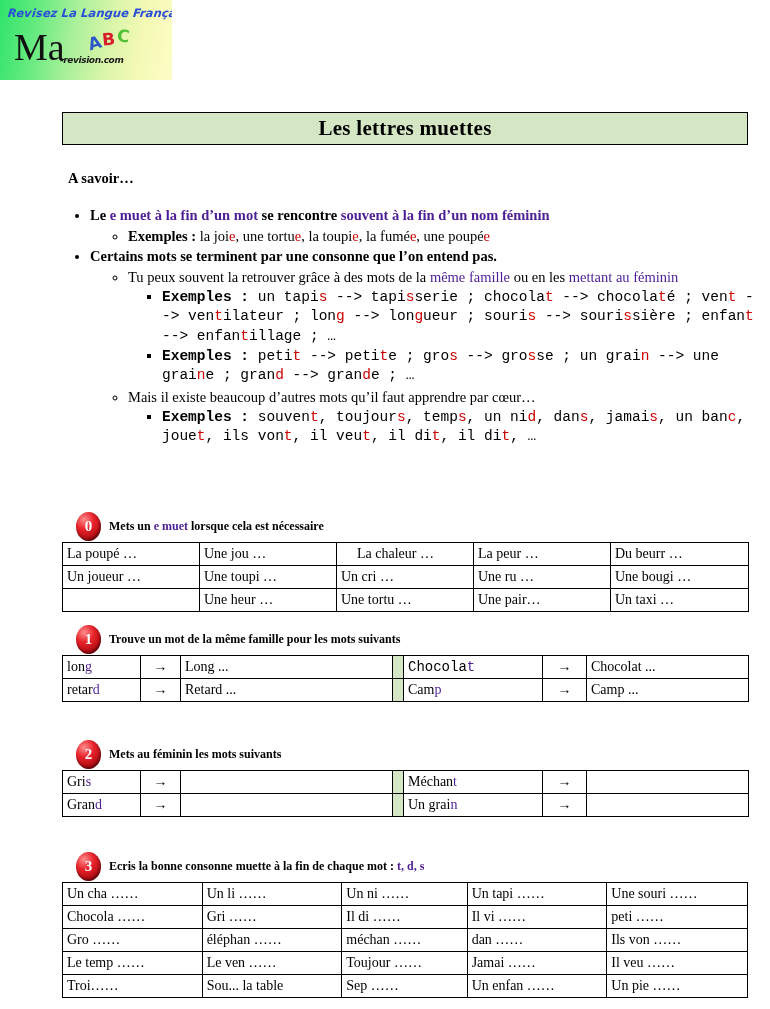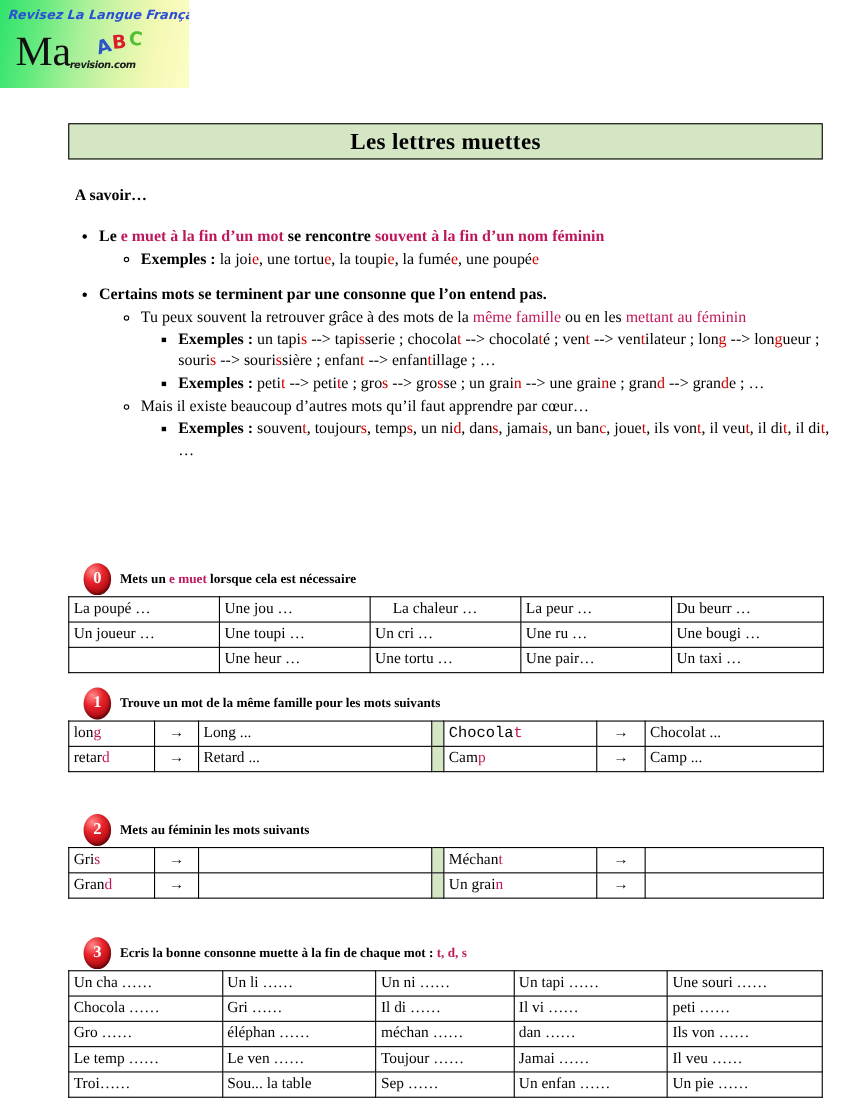--- a/index.html
+++ b/index.html
@@ -58,29 +58,29 @@
     display:flex; align-items:center; justify-content:center;
   }
   .title-box .t {
     font-size:21px; font-weight:bold;
     font-family:"Liberation Serif", serif;
     letter-spacing:0.3px;
   }
 
   
   .content { position:absolute; left:68px; top:170px; width:690px; }
-  .red { color:#be185d; }
+  .red { color:#4c1d95; }
   .b { font-weight:bold; }
   .savoir { font-weight:bold; font-size:14.5px; margin-bottom:19px; }
 
   ul.lv1 { list-style:disc; margin:0; padding-left:22px; }
   ul.lv1 > li { font-weight:bold; font-size:14.5px; margin-top:5px; line-height:1.33; }
   ul.lv2 { list-style:circle; margin:0 0 0 0; padding-left:38px; font-weight:normal; }
   ul.lv2 > li { font-size:14.5px; margin-top:2px; line-height:1.33; }
-  ul.lv3 { list-style:square; margin:0; padding-left:34px; }
+  ul.lv3 { list-style:square; margin:0; padding-left:34px;font-family:Liberation Mono, monospace; }
   ul.lv3 > li { font-size:14.5px; margin-top:1px; line-height:1.33; }
   .nb { font-weight:normal; }
   .para-noindent { font-size:14.5px; line-height:1.33; font-weight:normal; }
 
   
   .ex { position:absolute; left:62px; width:686px; }
   .ex-head { position:relative; height:27px; }
   .badge {
     position:absolute; left:14px; top:-3px;
     width:25px; height:29px; border-radius:50%;
@@ -133,21 +133,21 @@
   <ul class="lv1">
     <li>
       <span>Le </span><span class="red">e muet à la fin d’un mot</span><span> se rencontre </span><span class="red">souvent à la fin d’un nom féminin</span>
       <ul class="lv2">
         <li>
           <span class="b">Exemples : </span><span class="nb">la joi<span style="color:#cc0000">e</span>, une tortu<span style="color:#cc0000">e</span>, la toupi<span style="color:#cc0000">e</span>, la fumé<span style="color:#cc0000">e</span>, une poupé<span style="color:#cc0000">e</span></span>
         </li>
       </ul>
     </li>
 
-    <li style="margin-top:12px;">
+    <li style="margin-top:0;">
       <span>Certains mots se terminent par une consonne que l’on entend pas.</span>
       <ul class="lv2">
         <li>
           <span>Tu peux souvent la retrouver grâce à des mots de la </span><span class="red">même famille</span><span> ou en les </span><span class="red">mettant au féminin</span>
           <ul class="lv3">
             <li>
               <span class="b">Exemples : </span><span>un tapi<span style="color:#cc0000">s</span> --&gt; tapi<span style="color:#cc0000">s</span>serie ; chocola<span style="color:#cc0000">t</span> --&gt; chocola<span style="color:#cc0000">t</span>é ; ven<span style="color:#cc0000">t</span> --&gt; ven<span style="color:#cc0000">t</span>ilateur ; lon<span style="color:#cc0000">g</span> --&gt; lon<span style="color:#cc0000">g</span>ueur ; souri<span style="color:#cc0000">s</span> --&gt; souri<span style="color:#cc0000">s</span>sière ; enfan<span style="color:#cc0000">t</span> --&gt; enfan<span style="color:#cc0000">t</span>illage ; …</span>
             </li>
             <li>
               <span class="b">Exemples : </span><span>peti<span style="color:#cc0000">t</span> --&gt; peti<span style="color:#cc0000">t</span>e ; gro<span style="color:#cc0000">s</span> --&gt; gro<span style="color:#cc0000">s</span>se ; un grai<span style="color:#cc0000">n</span> --&gt; une grai<span style="color:#cc0000">n</span>e ; gran<span style="color:#cc0000">d</span> --&gt; gran<span style="color:#cc0000">d</span>e ; …</span>

